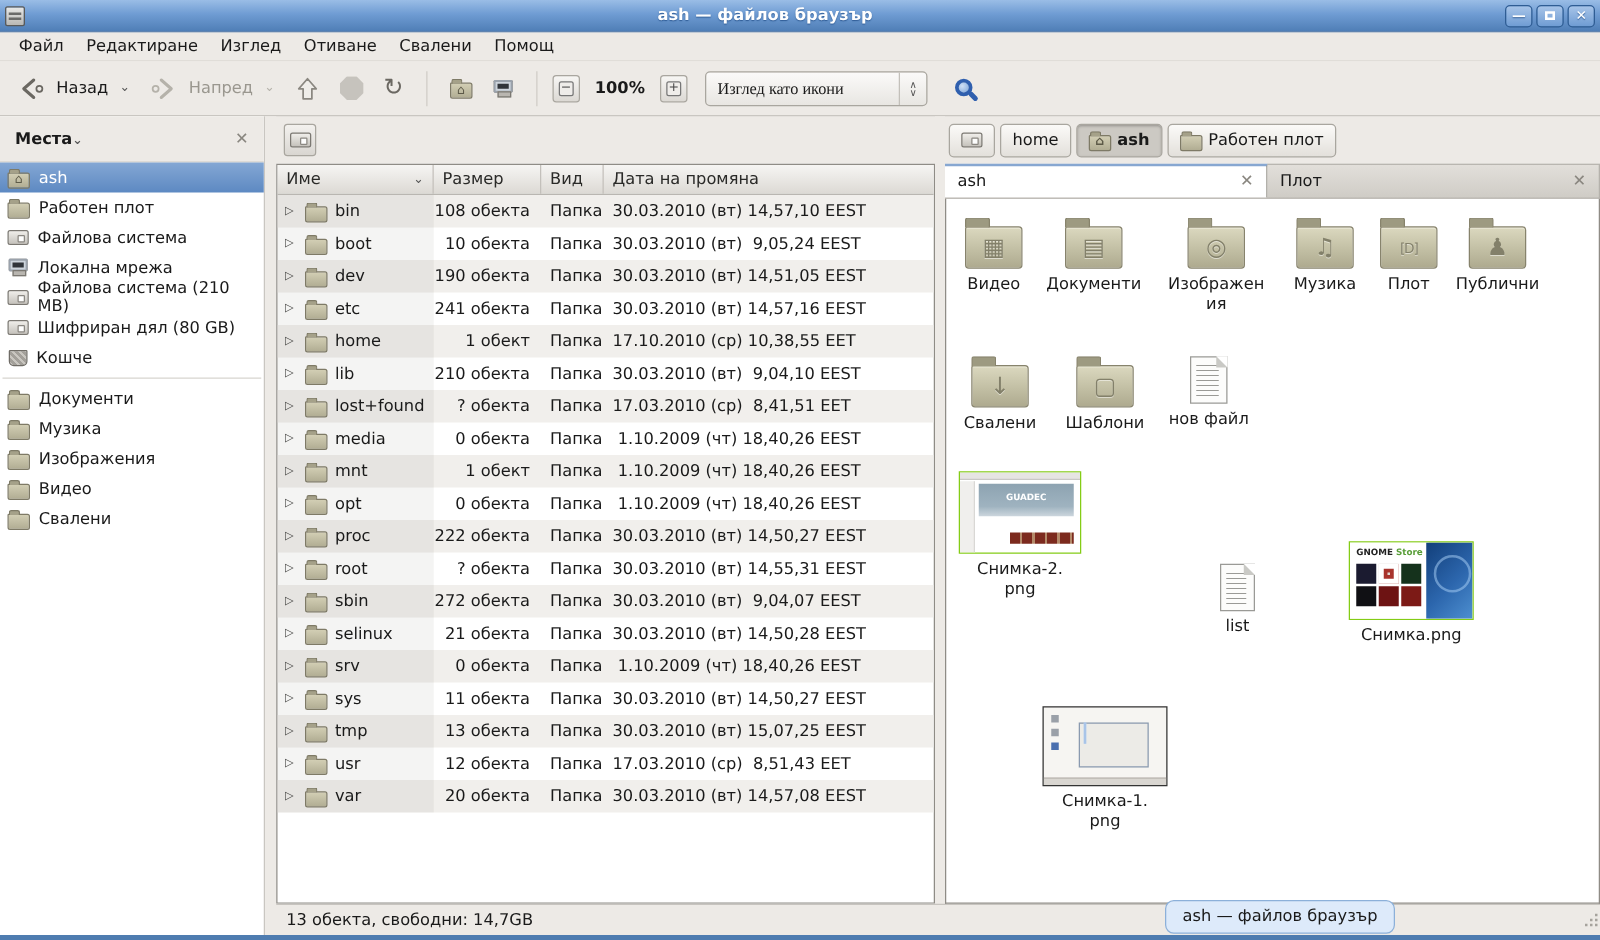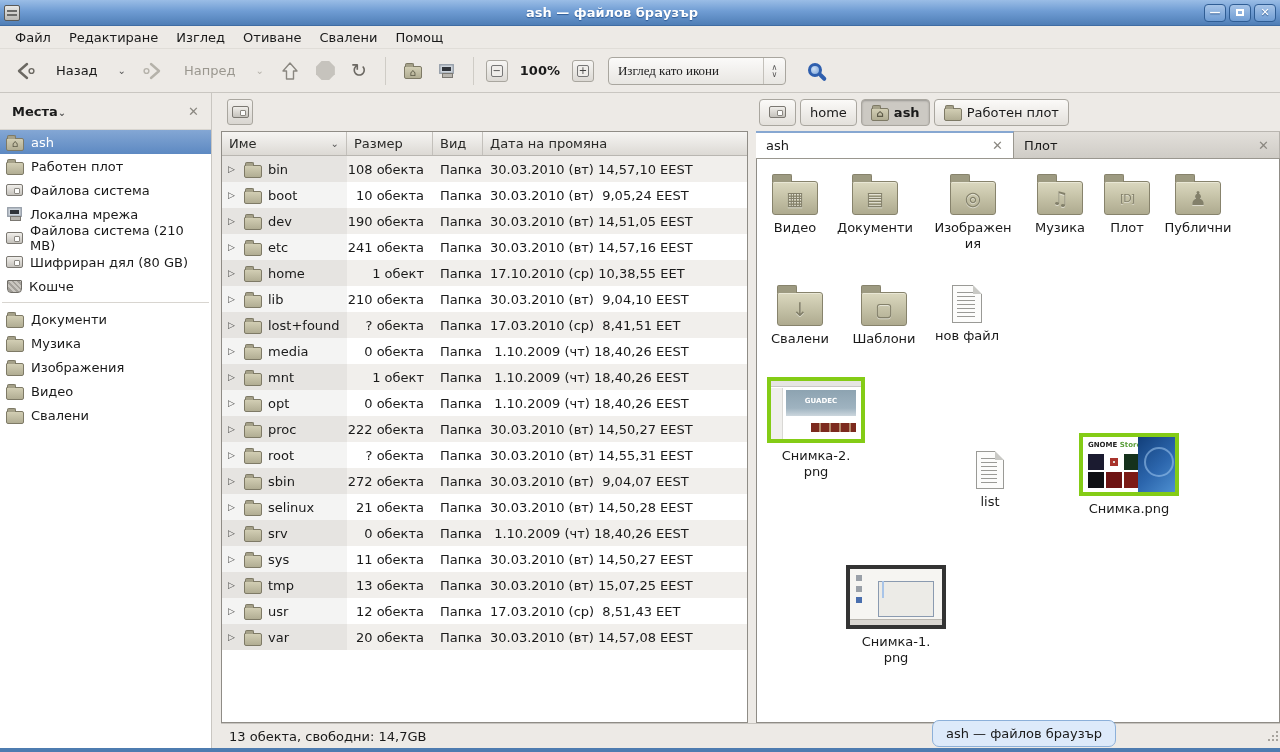--- a/index.html
+++ b/index.html
@@ -15,21 +15,21 @@
   .win-btns { display:flex; gap:3px; }
   .win-btn { width:22px; height:18px; border:1px solid #2f5d94; border-radius:4px; background:linear-gradient(180deg,#a7c4e8,#6f9cd3); color:#fff; font-size:11px; line-height:16px; text-align:center; font-weight:bold; text-shadow:0 1px 1px #2d5a94; }
   .win-btn .sq { display:inline-block; width:8px; height:7px; border:2px solid #fff; margin-top:4px; }
 
   
   .menubar { height:23px; flex:0 0 23px; background:#edeae6; display:flex; align-items:center; padding:0 6px; border-bottom:1px solid #e0ddd8; }
   .menu-item { padding:2px 9px; }
 
   
   .toolbar { height:44px; flex:0 0 44px; background:#edeae6; border-bottom:1px solid #c9c6c1; display:flex; align-items:center; padding:0 8px; gap:4px; }
-  .tbtn { display:flex; align-items:center; gap:20px; padding:5px 6px; border-radius:4px; }
+  .tbtn { display:flex; align-items:center; gap:9px; padding:5px 6px; border-radius:4px; }
   .tbtn.disabled { color:#9a978f; }
   .tsep { width:1px; height:28px; background:#cfccc6; margin:0 8px; }
   .chev { font-size:10px; color:#555; }
   .chev.dis { color:#b5b2aa; }
   .octagon { width:19px; height:19px; background:#c6c3bd; clip-path:polygon(30% 0,70% 0,100% 30%,100% 70%,70% 100%,30% 100%,0 70%,0 30%); }
   .reload-glyph { font-size:19px; color:#6b6862; line-height:19px; }
   .zoombox { width:22px; height:22px; border:1px solid #a9a69f; border-radius:3px; background:linear-gradient(180deg,#f7f6f4,#dcd9d4); display:flex; align-items:center; justify-content:center; }
   .zoombox span { display:block; width:12px; height:12px; border:1px solid #777; border-radius:2px; font-size:10px; line-height:10px; text-align:center; color:#444; background:#efedea; }
   .zoom-label { padding:0 8px;font-weight:bold; }
   .combo { height:28px; min-width:178px; border:1px solid #a9a69f; border-radius:4px; background:linear-gradient(180deg,#fbfaf9,#e8e6e2); display:flex; align-items:center; padding-left:9px; margin-left:10px;font-family:Liberation Serif, serif; }
@@ -102,21 +102,21 @@
   .icon-label { margin-top:5px; text-align:center; line-height:16px; word-break:break-all; }
   .folder-lg { position:relative; width:46px; height:34px; margin-top:8px; background:linear-gradient(180deg,#dbd8bf 0%,#c2bfa4 55%,#aeaa8f 100%); border:1px solid #87836c; border-radius:2px 3px 3px 3px; box-shadow:inset 0 1px 0 #e9e7d5; }
   .folder-lg::before { content:""; position:absolute; top:-8px; left:-1px; width:18px; height:7px; background:#9d9a81; border:1px solid #87836c; border-bottom:none; border-radius:2px 2px 0 0; }
   .emblem { position:absolute; inset:0; display:flex; align-items:center; justify-content:center; font-size:19px; color:#83806a; text-shadow:0 1px 0 rgba(255,255,255,.5); }
   .emblem.small { font-size:11px; letter-spacing:-1px; }
   .textfile { width:30px; height:38px; background:#fcfcfb; border:1px solid #9a9a96; position:relative; margin-top:4px; }
   .textfile::before { content:""; position:absolute; left:4px; right:6px; top:6px; height:26px; background:repeating-linear-gradient(180deg,#9a9a96 0 1px,transparent 1px 4px); }
   .textfile::after { content:""; position:absolute; top:-1px; right:-1px; border-style:solid; border-width:0 9px 9px 0; border-color:#fff #fff #c9c9c5 #c9c9c5; }
 
   
-  .thumb { position:relative; border:4px solid #84cc16; background:#fff; overflow:hidden; }
+  .thumb { position:relative; border:1px solid #84cc16; background:#fff; overflow:hidden; }
   .t2 { width:98px; height:66px; }
   .t2 .bar { position:absolute; top:0; left:0; right:0; height:6px; background:#e6e5e3; border-bottom:1px solid #c9c8c5; }
   .t2 .lcol { position:absolute; top:7px; left:0; bottom:0; width:12px; background:#f0efed; border-right:1px solid #d9d8d5; }
   .t2 .hdr { position:absolute; top:9px; left:15px; right:5px; height:26px; background:linear-gradient(180deg,#8da3b1,#9fb3c0 70%,#ccd6dd 100%); color:#fff; font-size:7px; font-weight:bold; text-align:center; line-height:22px; }
   .t2 .strip { position:absolute; bottom:7px; left:40px; right:5px; height:9px; background:repeating-linear-gradient(90deg,#7c2a1e 0 8px,#b48a6a 8px 10px); }
   .t1 { width:100px; height:64px; background:#f6f5f2; border-color:#333; }
   .t1 .di { position:absolute; left:6px; width:6px; height:6px; background:#9aa0a8; }
   .t1 .dlg { position:absolute; left:28px; top:12px; width:56px; height:36px; background:#ecebe7; border:1px solid #8a9ab0; }
   .t1 .dlg .dth { height:6px; background:linear-gradient(180deg,#bad0ec,#86ade0); }
   .t1 .dlg .sel { margin:7px 3px 0; height:5px; background:#cfe0f5; border:1px solid #a8c4e8; }
@@ -606,21 +606,21 @@
                 </span>
                 <span class="sky"></span>
               </span>
               <span class="icon-label">Снимка.png</span>
             </div>
             <div class="icon-item" style="left:198px;top:288px;width:70px">
               <span class="textfile" style="width:28px"></span>
               <span class="icon-label">list</span>
             </div>
 
-            <div class="icon-item" style="left:84px;top:406px;width:110px">
+            <div class="icon-item" style="left:72px;top:406px;width:110px">
               <span class="thumb t1">
                 <span class="di" style="top:6px"></span>
                 <span class="di" style="top:17px"></span>
                 <span class="di" style="top:28px;background:#4a6fae"></span>
                 <span class="dlg"><span class="dth"></span><span class="sel"></span><span class="ln"></span><span class="ln"></span></span>
                 <span class="task"></span>
               </span>
               <span class="icon-label" style="width:74px">Снимка-1.png</span>
             </div>
 

